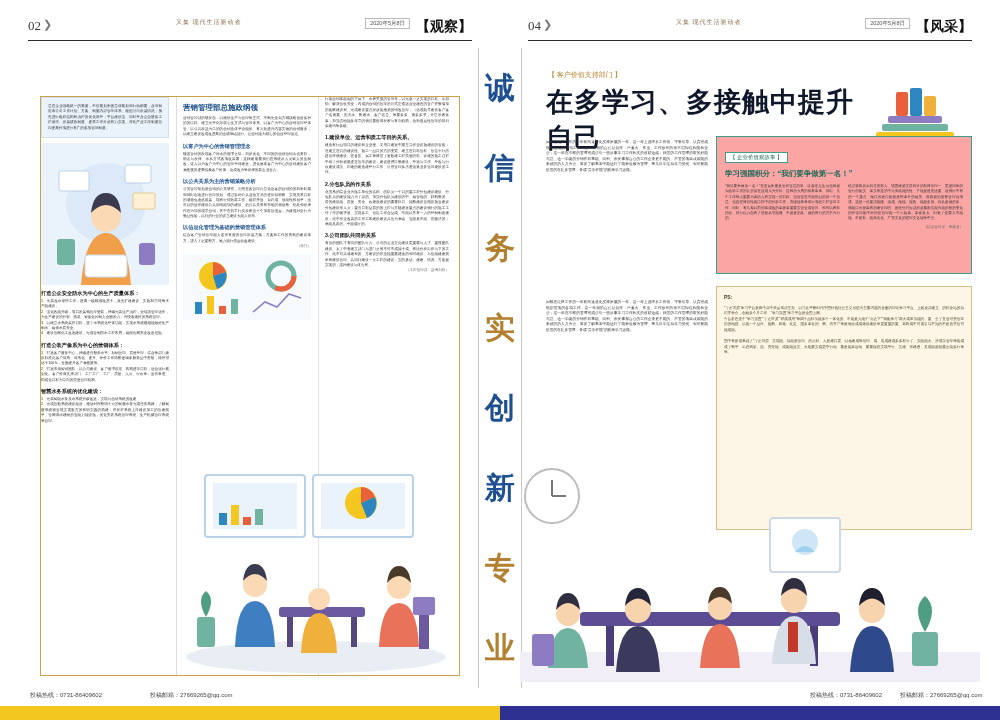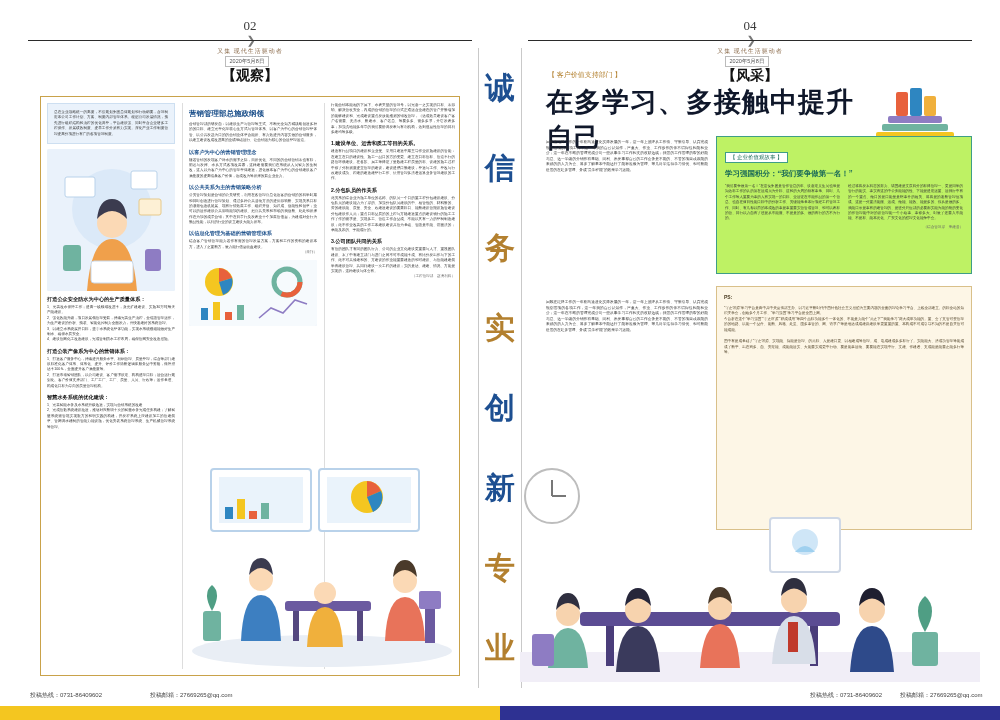--- a/index.html
+++ b/index.html
@@ -12,21 +12,21 @@
     position: relative;
   }
   .spread { position: absolute; inset: 0; display: flex; }
   .page { position: relative; height: 720px; background: #fff; }
   .page-left { width: 500px; }
   .page-right { width: 500px; }
 
   
   .runhead {
     position: absolute; top: 18px; left: 28px; right: 28px; height: 22px;
-    display: flex; align-items: center; flex-direction: column;
+    display: flex; align-items: flex-start;
   }
   .folio {
     font-size: 13px; color: #3b3b3b; letter-spacing: 0px;
     font-family: "Liberation Serif", serif;
   }
   .folio-arrow { font-size: 11px; color: #777; margin-left: 2px; }
   .runhead-center {
     flex: 1; text-align: center; font-size: 6px; color: #8a6a4a;
     font-family: "Liberation Serif", serif; letter-spacing: 1px;
   }
@@ -56,21 +56,20 @@
 
   
   .headline-left {
     position: absolute; top: 58px; left: 30px; width: 440px;
     text-align: center; font-size: 23px; font-weight: bold; color: #111;
     font-family: "Liberation Serif", serif; letter-spacing: 1px;
   }
   .frame-left {
     position: absolute; top: 96px; left: 40px; width: 420px; height: 580px;
     border: 1.5px solid #c9a24a;
-    padding: 6px;
   }
   .frame-left-inner { position: relative; width: 100%; height: 100%; }
 
   .col { position: absolute; top: 0; }
   .col-txt { font-size: 3.6px; line-height: 1.5; color: #333; text-align: justify; }
 
   .blue-box {
     background: #eaf2fb; border: 0.5px solid #cddff1; padding: 6px;
   }
   .sec-title {
@@ -109,21 +108,21 @@
   }
   .headline-right {
     position: absolute; top: 84px; left: 546px; width: 330px;
     font-size: 27px; font-weight: bold; color: #0f172a;
     font-family: "Liberation Serif", serif; letter-spacing: 1px;
   }
   .books {
     position: absolute; top: 86px; right: 30px; width: 110px; height: 72px;
   }
   .box-green {
-    position: absolute; border: 1px solid #3f9e86; background: #bef264;
+    position: absolute; border: 1px solid #3f9e86; background: #fca5a5;
   }
   .box-title-green {
     font-size: 7.5px; font-weight: bold; color: #1b6b58;
     font-family: "Liberation Serif", serif;
   }
   .tag-green {
     display: inline-block; border: 1px solid #3f9e86; color: #1b6b58;
     font-size: 5.5px; padding: 1px 4px; background: #fff;
   }
   .ps-box {

